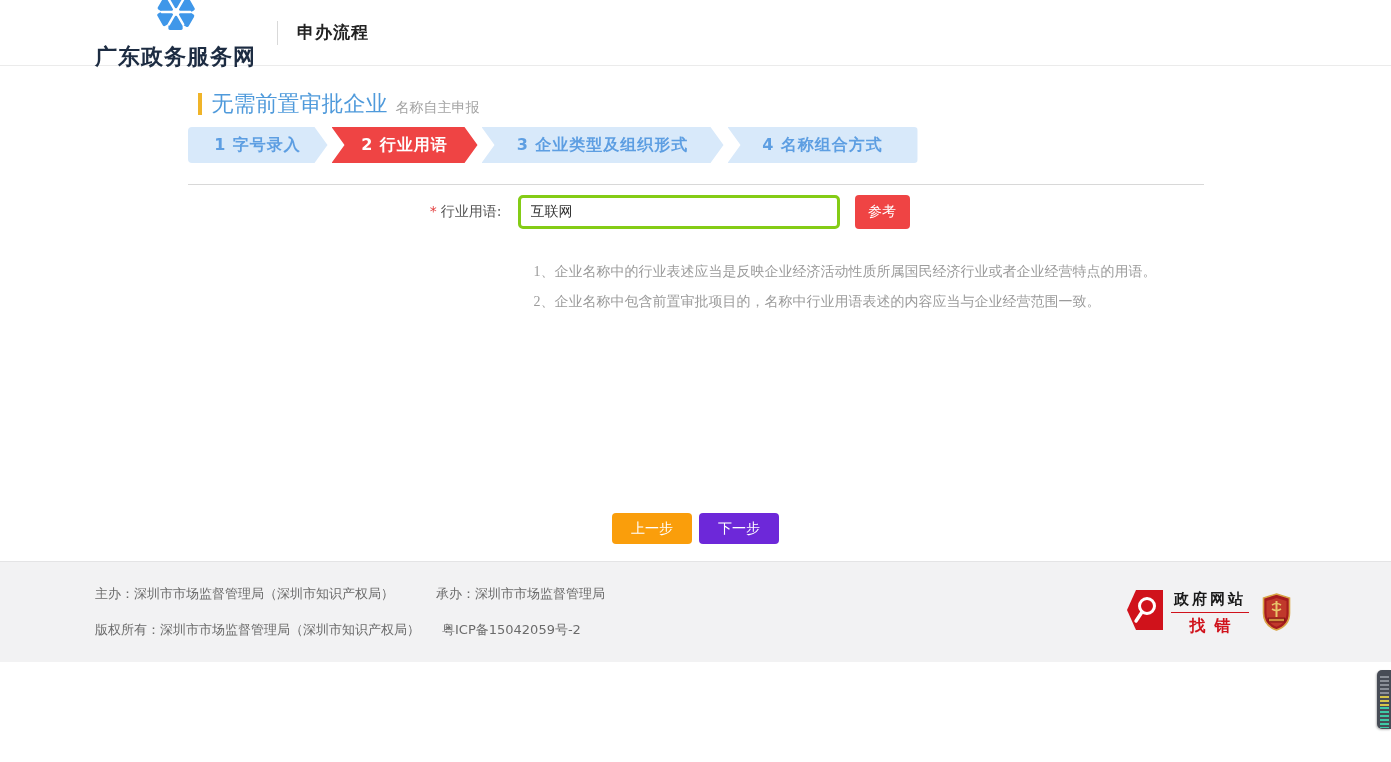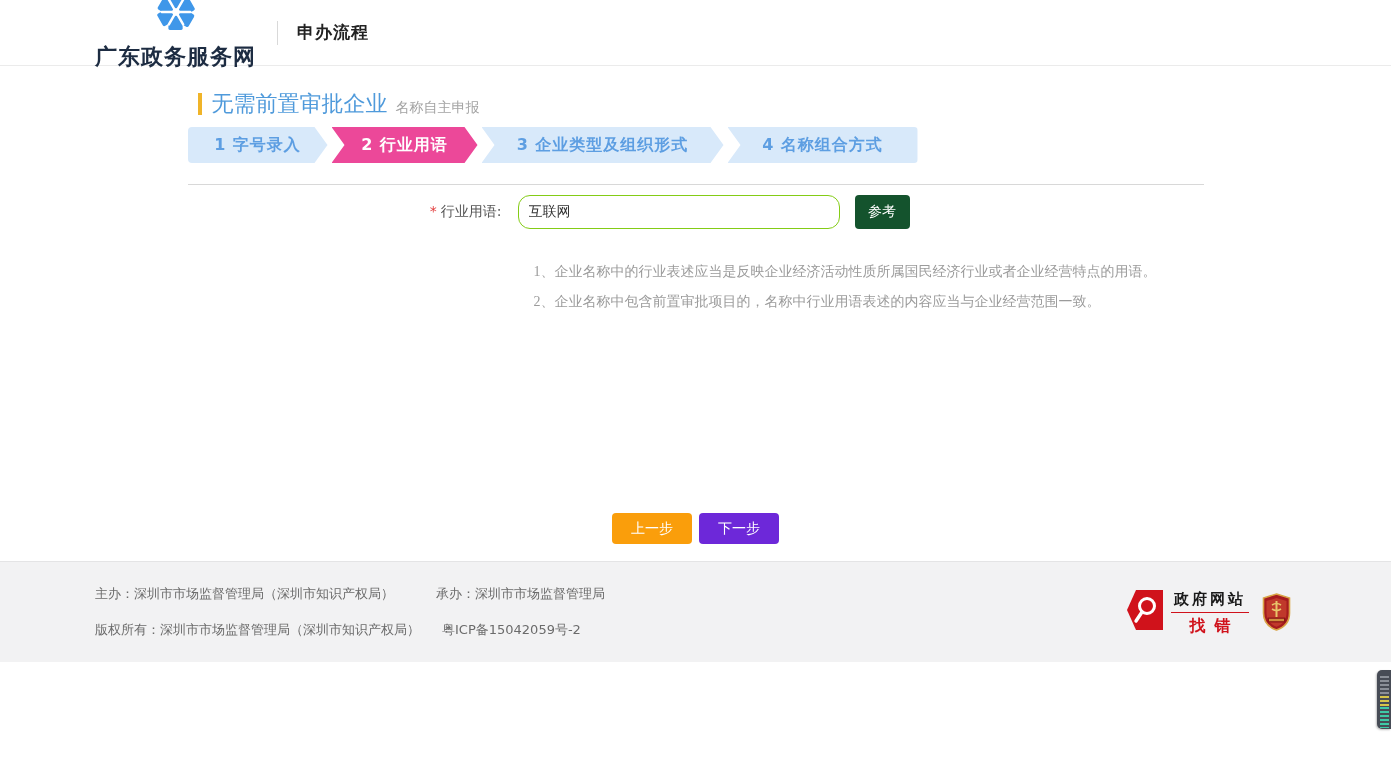--- a/index.html
+++ b/index.html
@@ -25,34 +25,34 @@
 
   .steps { margin-top:8px; display:flex; height:36px; width:722px; gap:4px; }
   .step { display:flex; align-items:center; justify-content:center;
     background:#d8e9fa; color:#5d9ee2; font-size:16px; font-weight:bold;
     letter-spacing:1px; cursor:pointer;
     clip-path:polygon(0 0, calc(100% - 13px) 0, 100% 50%, calc(100% - 13px) 100%, 0 100%, 13px 50%); }
   .step:first-child { border-radius:4px 0 0 4px;
     clip-path:polygon(0 0, calc(100% - 13px) 0, 100% 50%, calc(100% - 13px) 100%, 0 100%); }
   .step:last-child { border-radius:0 4px 4px 0;
     clip-path:polygon(0 0, 100% 0, 100% 100%, 0 100%, 13px 50%); }
-  .step.active { background:#ec4899; color:#fff; }
+  .step.active { background:#ef4444; color:#fff; }
   .step-1 { flex:0 0 140px; } .step-2 { flex:0 0 146px; }
   .step-3 { flex:0 0 242px; } .step-4 { flex:0 0 190px; }
 
   .divider { margin-top:21px; height:1px; background:#d8d8d8; }
 
   .form-row { margin-top:10px; display:flex; align-items:center; }
   .form-label { width:330px; text-align:right; padding-right:16px;
     font-size:14px; color:#555; }
   .req { color:#e23c3c; margin-right:4px; font-size:14px; }
-  .industry-input { width:322px; height:34px; border:1px solid #84cc16; border-radius:12px;
+  .industry-input { width:322px; height:34px; border:3px solid #84cc16; border-radius:5px;
     padding:0 10px; font-size:14px; color:#333; outline:none;
     font-family:"DejaVu Sans","Liberation Sans",sans-serif; }
-  .ref-btn { margin-left:15px; width:55px; height:34px; background:#14532d; color:#fff;
+  .ref-btn { margin-left:15px; width:55px; height:34px; background:#ef4444; color:#fff;
     border:none; border-radius:4px; font-size:14px; cursor:pointer;
     font-family:"DejaVu Sans","Liberation Sans",sans-serif; }
 
   .hints { margin-top:28px; margin-left:346px;font-family:Liberation Serif, serif; }
   .hints p { font-size:14px; color:#9b9b9b; line-height:30px; }
 
   .action-row { margin-top:196px; display:flex; justify-content:center; gap:7px; }
   .btn { width:80px; height:31px; border:none; border-radius:4px; color:#fff;
     font-size:14px; cursor:pointer; font-family:"DejaVu Sans","Liberation Sans",sans-serif; }
   .btn-prev { background:#fa9e0b; }

